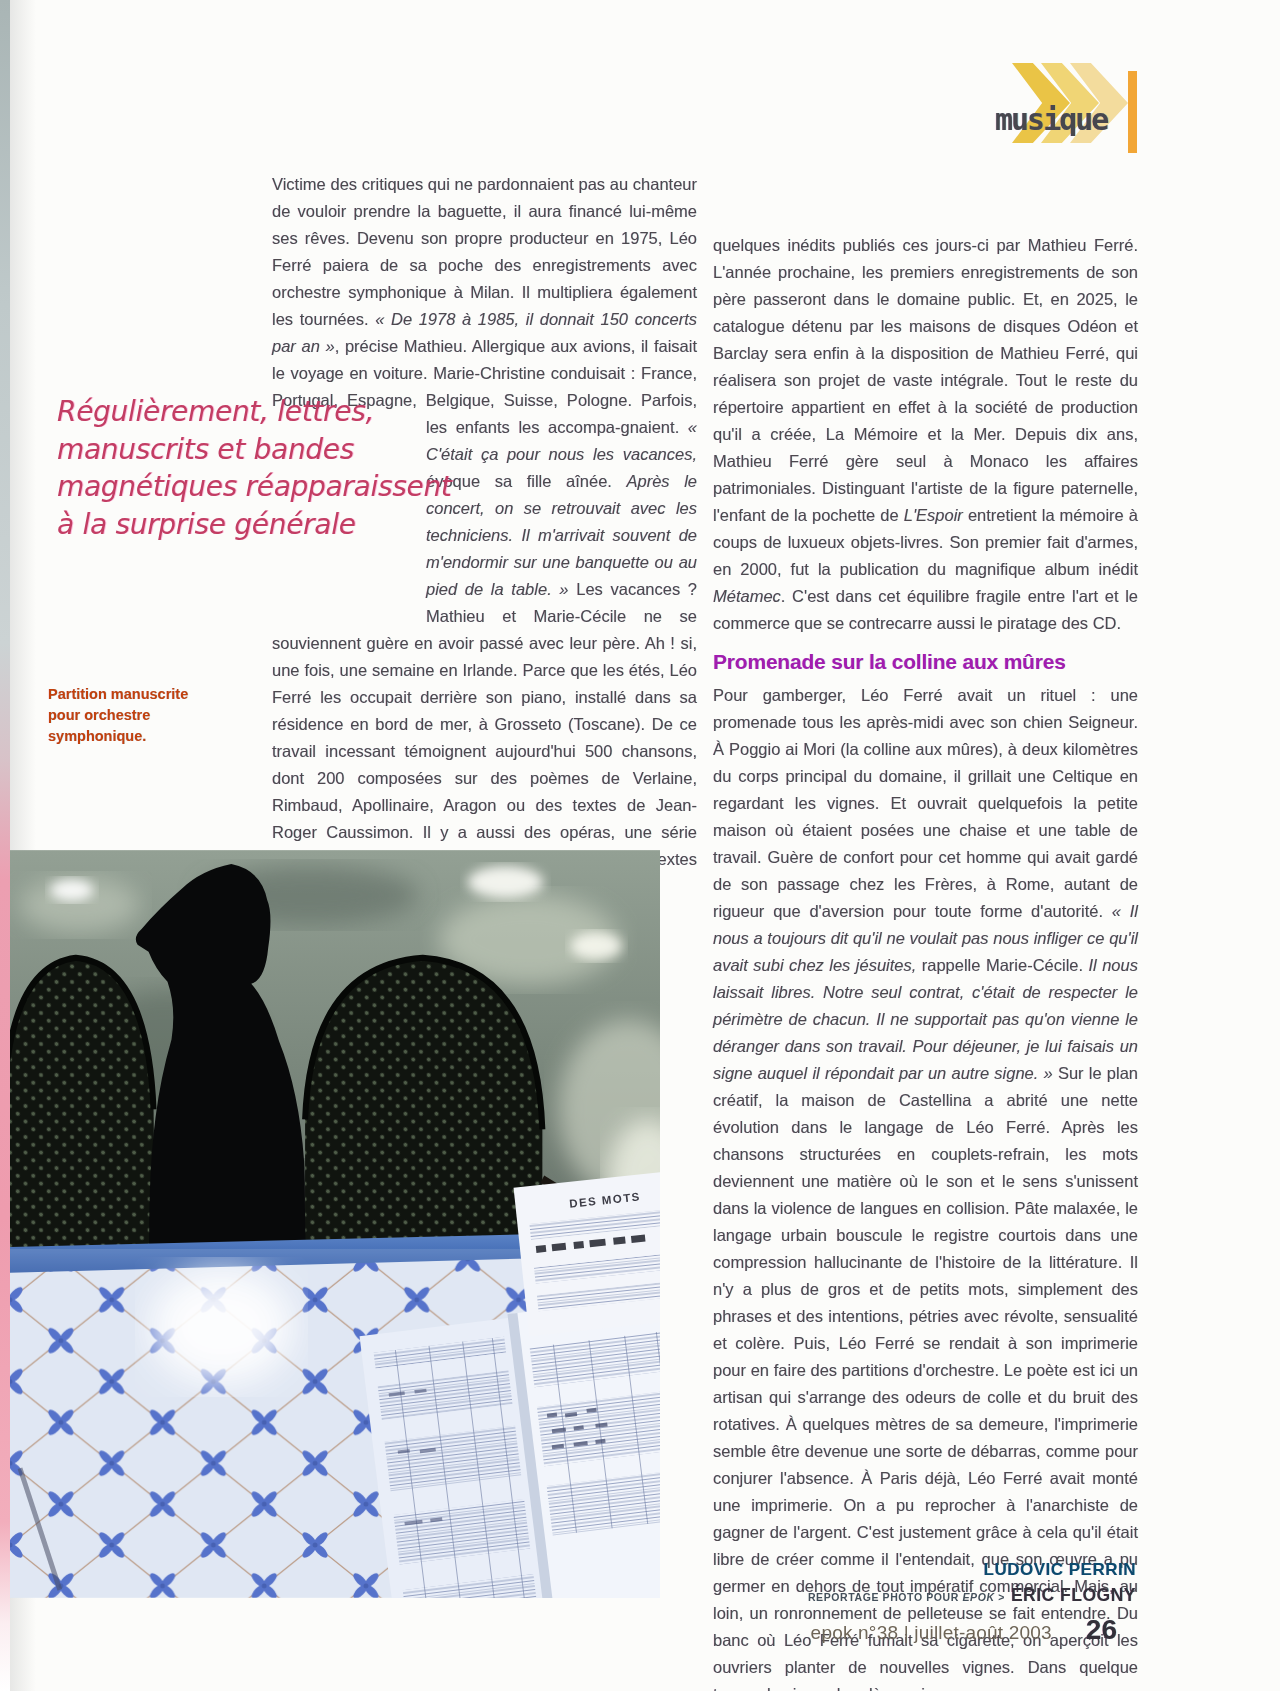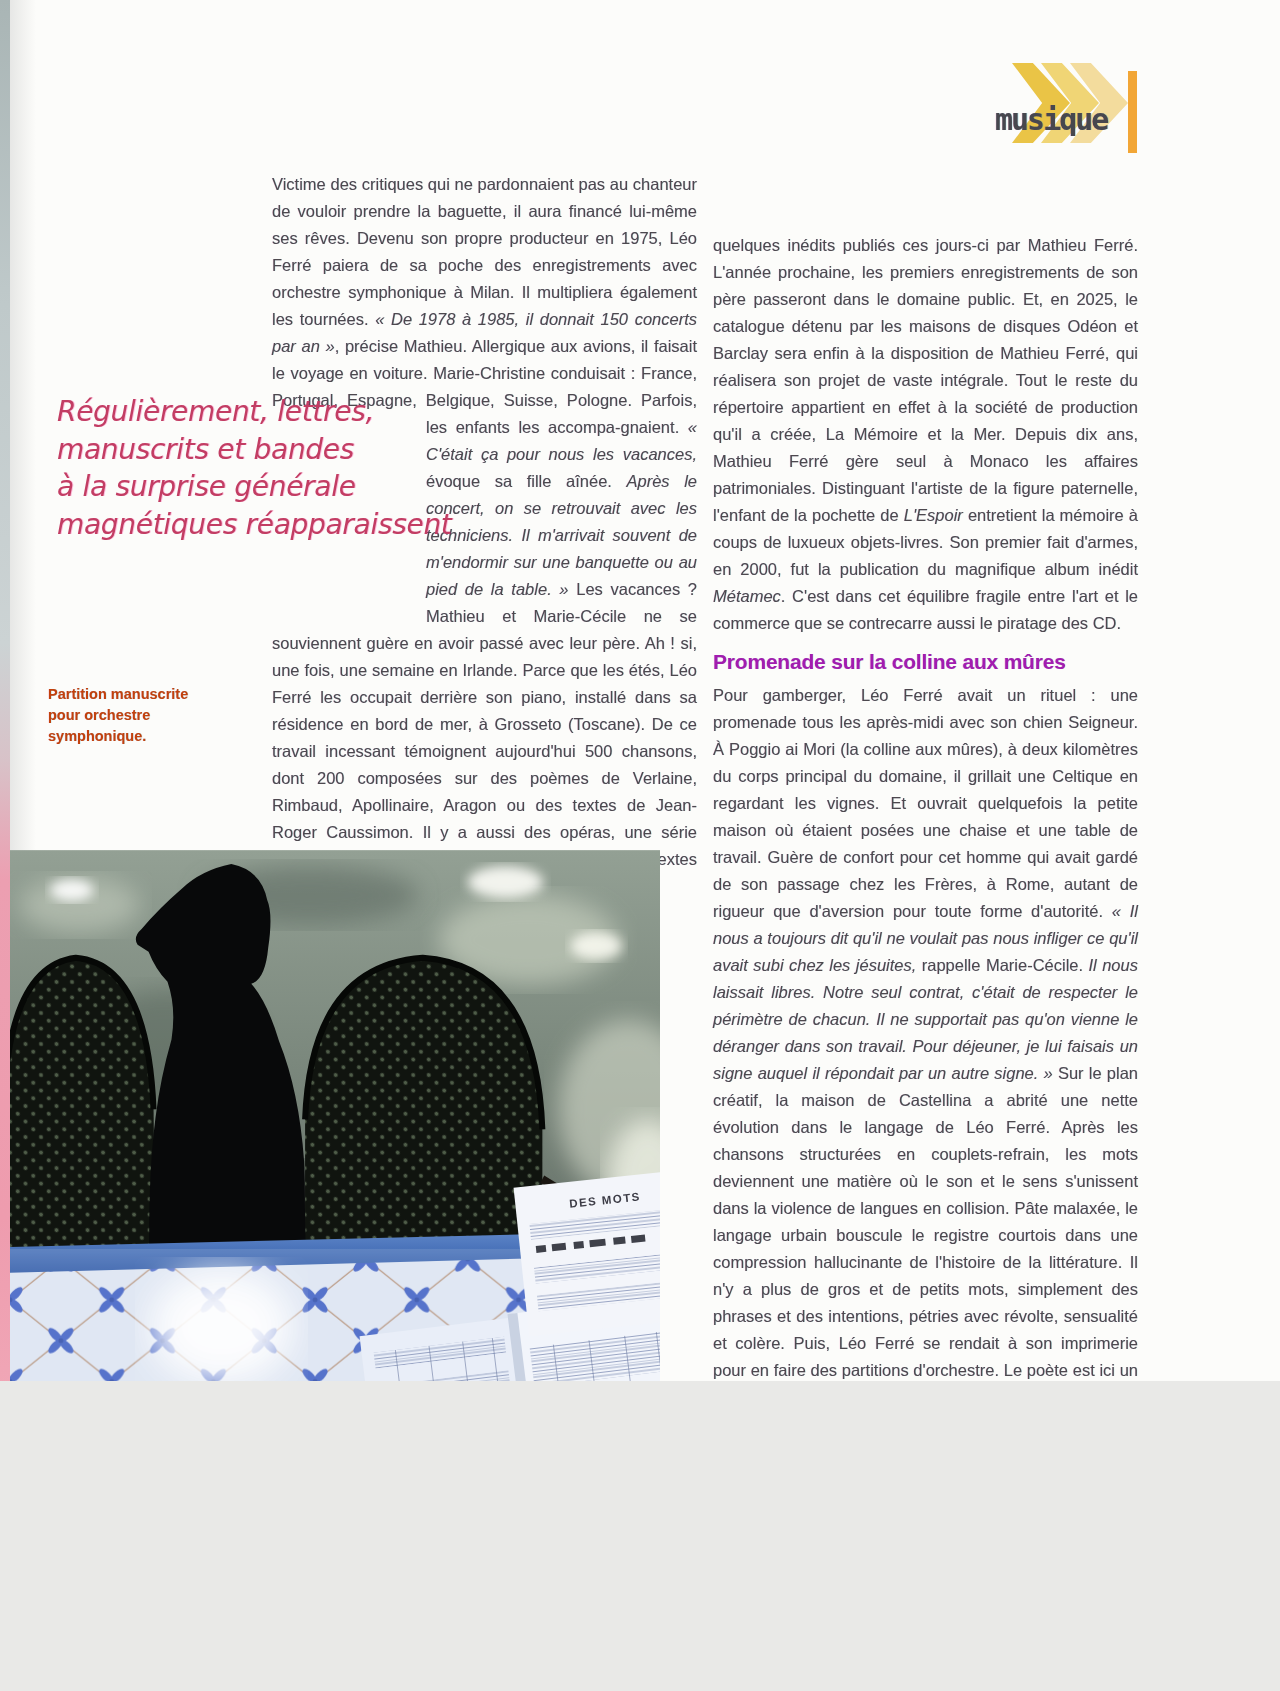--- a/index.html
+++ b/index.html
@@ -1,17 +1,17 @@
 <!DOCTYPE html>
 <html><head>
 <meta charset="utf-8">
 <style>
   html,body{margin:0;padding:0;background:#e9e9e7;}
   .page{
-    position:relative;width:1280px;height:1381px;margin:0 auto;
+    position:relative;width:1280px;height:1691px;margin:0 auto;
     background:#fcfcfa;overflow:hidden;
     font-family:"Liberation Sans",sans-serif;
   }
   
   .edge-strip{
     position:absolute;left:0;top:0;width:10px;height:1691px;
     background:linear-gradient(180deg,#a9b5b5 0%,#bfc9ca 18%,#ccd3d4 38%,#d8c2c8 45%,#ec9fb1 52%,#ee9cae 72%,#f2aebc 90%,#fbeef1 96%,#ffffff 100%);
   }
   .edge-shade{
     position:absolute;left:10px;top:0;width:26px;height:1691px;
@@ -108,22 +108,22 @@
 
   <div class="bodycol col-right">
     <div><span>quelques inédits publiés ces jours-ci par Mathieu Ferré. L'année prochaine, les premiers enregistrements de son père passeront dans le domaine public. Et, en 2025, le catalogue détenu par les maisons de disques Odéon et Barclay sera enfin à la disposition de Mathieu Ferré, qui réalisera son projet de vaste intégrale. Tout le reste du répertoire appartient en effet à la société de production qu'il a créée, La Mémoire et la Mer. Depuis dix ans, Mathieu Ferré gère seul à Monaco les affaires patrimoniales. Distinguant l'artiste de la figure paternelle, l'enfant de la pochette de </span><span class="it">L'Espoir</span><span> entretient la mémoire à coups de luxueux objets-livres. Son premier fait d'armes, en 2000, fut la publication du magnifique album inédit </span><span class="it">Métamec</span><span>. C'est dans cet équilibre fragile entre l'art et le commerce que se contrecarre aussi le piratage des CD.</span></div>
     <div class="subhead">Promenade sur la colline aux mûres</div>
     <div><span>Pour gamberger, Léo Ferré avait un rituel : une promenade tous les après-midi avec son chien Seigneur. À Poggio ai Mori (la colline aux mûres), à deux kilomètres du corps principal du domaine, il grillait une Celtique en regardant les vignes. Et ouvrait quelquefois la petite maison où étaient posées une chaise et une table de travail. Guère de confort pour cet homme qui avait gardé de son passage chez les Frères, à Rome, autant de rigueur que d'aversion pour toute forme d'autorité. </span><span class="it">« Il nous a toujours dit qu'il ne voulait pas nous infliger ce qu'il avait subi chez les jésuites, </span><span>rappelle Marie-Cécile. </span><span class="it">Il nous laissait libres. Notre seul contrat, c'était de respecter le périmètre de chacun. Il ne supportait pas qu'on vienne le déranger dans son travail. Pour déjeuner, je lui faisais un signe auquel il répondait par un autre signe. » </span><span>Sur le plan créatif, la maison de Castellina a abrité une nette évolution dans le langage de Léo Ferré. Après les chansons structurées en couplets-refrain, les mots deviennent une matière où le son et le sens s'unissent dans la violence de langues en collision. Pâte malaxée, le langage urbain bouscule le registre courtois dans une compression hallucinante de l'histoire de la littérature. Il n'y a plus de gros et de petits mots, simplement des phrases et des intentions, pétries avec révolte, sensualité et colère. Puis, Léo Ferré se rendait à son imprimerie pour en faire des partitions d'orchestre. Le poète est ici un artisan qui s'arrange des odeurs de colle et du bruit des rotatives. À quelques mètres de sa demeure, l'imprimerie semble être devenue une sorte de débarras, comme pour conjurer l'absence. À Paris déjà, Léo Ferré avait monté une imprimerie. On a pu reprocher à l'anarchiste de gagner de l'argent. C'est justement grâce à cela qu'il était libre de créer comme il l'entendait, que son œuvre a pu germer en dehors de tout impératif commercial. Mais, au loin, un ronronnement de pelleteuse se fait entendre. Du banc où Léo Ferré fumait sa cigarette, on aperçoit les ouvriers planter de nouvelles vignes. Dans quelque temps, le vin coulera là aussi. ■</span></div>
   </div>
 
   <div class="pull-quote">
     <div>Régulièrement, lettres,</div>
     <div>manuscrits et bandes</div>
+    <div>magnétiques réapparaissent</div>
     <div>à la surprise générale</div>
-    <div>magnétiques réapparaissent</div>
   </div>
 
   <div class="photo-caption">
     <div>Partition manuscrite</div>
     <div>pour orchestre</div>
     <div>symphonique.</div>
   </div>
 
   <div class="photo">
     <svg width="650" height="748" viewBox="0 0 652 750" xmlns="http://www.w3.org/2000/svg">

